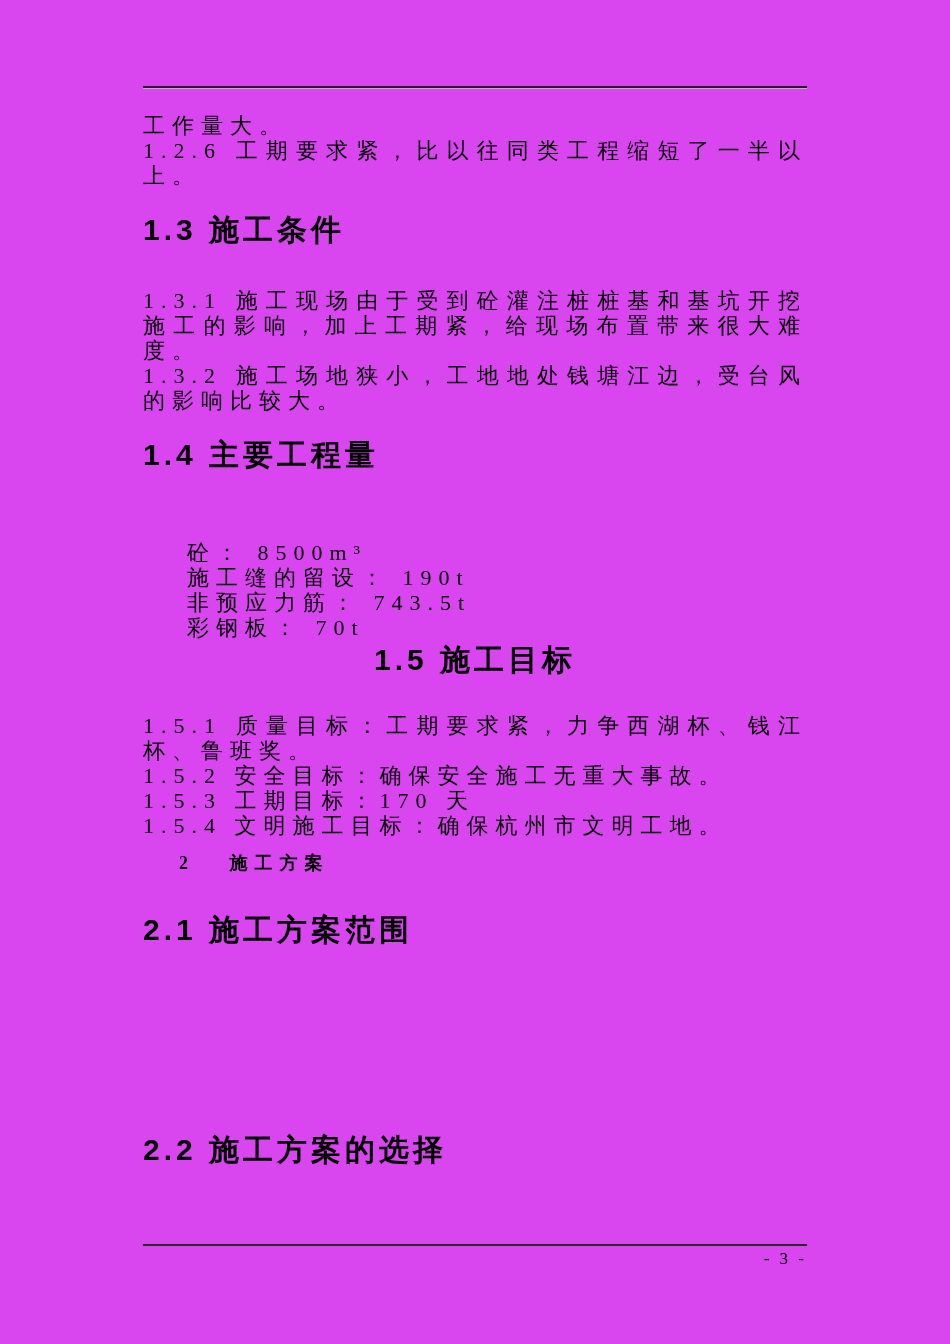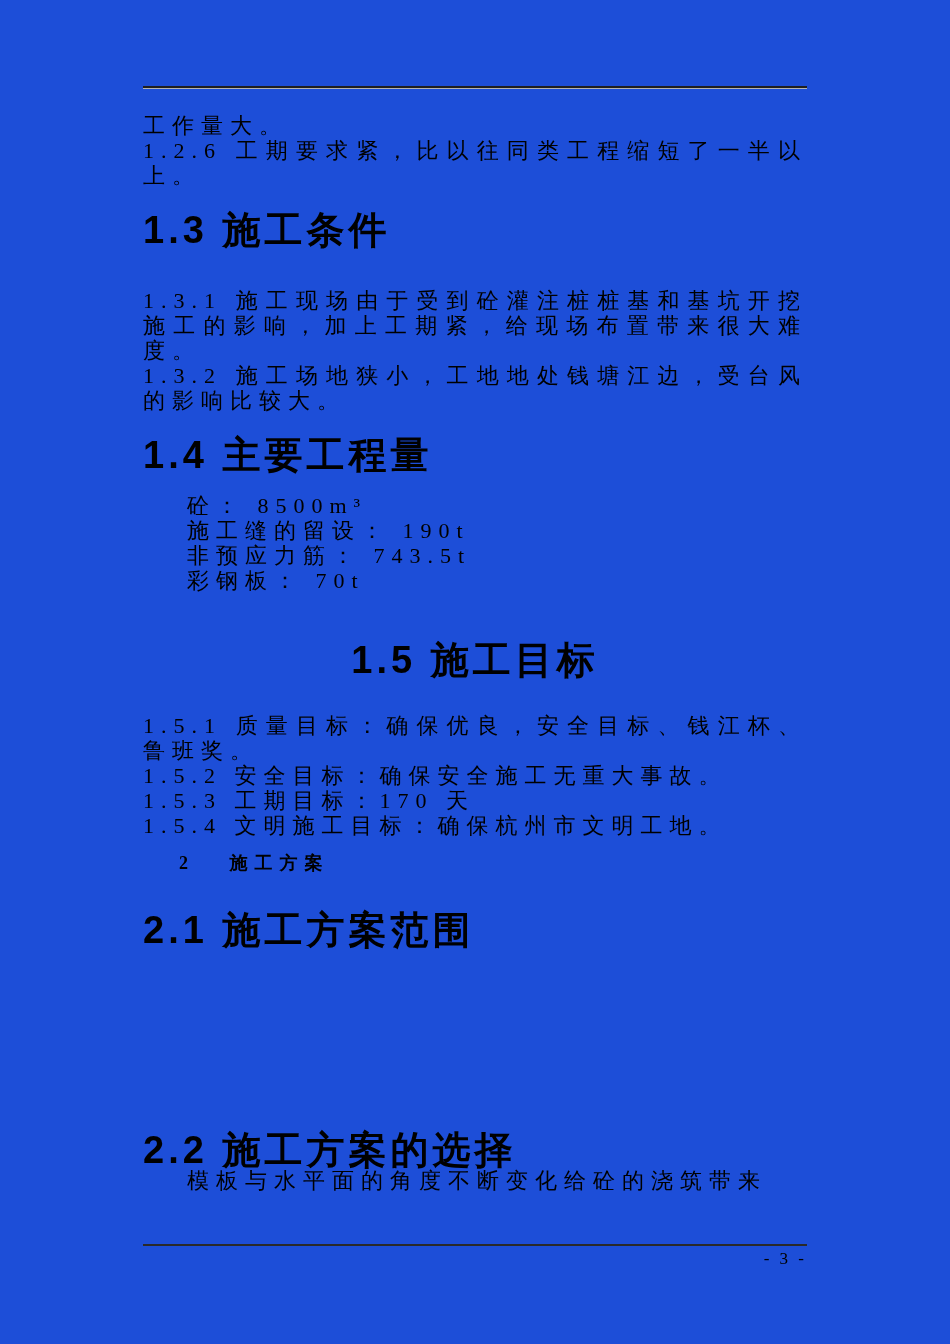--- a/index.html
+++ b/index.html
@@ -4,21 +4,21 @@
 <style>
   html, body {
     margin: 0;
     padding: 0;
     background: #ffffff;
   }
   .page {
     position: relative;
     width: 950px;
     height: 1344px;
-    background: #1d4ed8;
+    background: #d946ef;
     color: #000000;
     font-family: "Liberation Serif", "DejaVu Serif", serif;
     overflow: hidden;
   }
   .block {
     position: absolute;
     left: 143px;
     width: 664px;
   }
   .rule-top {
@@ -49,21 +49,21 @@
     line-height: 25px;
     letter-spacing: 7px;
     padding-left: 44px;
   }
   .items-list div {
     margin: 0;
   }
   .heading {
     font-family: "Liberation Sans", "DejaVu Sans", sans-serif;
     font-weight: bold;
-    font-size: 38px;
+    font-size: 30px;
     line-height: 36px;
     letter-spacing: 4px;
     white-space: nowrap;
   }
   .plan-line {
     font-size: 18px;
     line-height: 25px;
     letter-spacing: 7px;
     white-space: pre-wrap;
     padding-left: 36px;
@@ -90,44 +90,43 @@
 
   <div class="block heading" style="top:212px;">1.3 施工条件</div>
 
   <div class="block body-text" style="top:288px;">
     <p>1.3.1 施工现场由于受到砼灌注桩桩基和基坑开挖施工的影响，加上工期紧，给现场布置带来很大难度。</p>
     <p>1.3.2 施工场地狭小，工地地处钱塘江边，受台风的影响比较大。</p>
   </div>
 
   <div class="block heading" style="top:437px;">1.4 主要工程量</div>
 
-  <div class="block items-list" style="top:493px;">
+  <div class="block items-list" style="top:540px;">
     <div>砼： 8500m³</div>
     <div>施工缝的留设： 190t</div>
     <div>非预应力筋： 743.5t</div>
     <div>彩钢板： 70t</div>
   </div>
 
   <div class="block heading" style="top:642px;text-align:center;">1.5 施工目标</div>
 
   <div class="block body-text" style="top:713px;">
-    <p>1.5.1 质量目标：确保优良，安全目标、钱江杯、鲁班奖。</p>
+    <p>1.5.1 质量目标：工期要求紧，力争西湖杯、钱江杯、鲁班奖。</p>
     <p>1.5.2 安全目标：确保安全施工无重大事故。</p>
     <p>1.5.3 工期目标：170 天</p>
     <p>1.5.4 文明施工目标：确保杭州市文明工地。</p>
   </div>
 
   <div class="block plan-line" style="top:851px;">2   施工方案</div>
 
   <div class="block heading" style="top:912px;">2.1 施工方案范围</div>
 
 
   <div class="block heading" style="top:1132px;">2.2 施工方案的选择</div>
 
   <div class="block body-text" style="top:1168px;">
-    <p class="indent2">模板与水平面的角度不断变化给砼的浇筑带来</p>
   </div>
 
   <div class="block rule-bottom" style="top:1244px;"></div>
 
   <div class="block page-number" style="top:1249px;">- 3 -</div>
 
 </div>
 
 </body></html>

